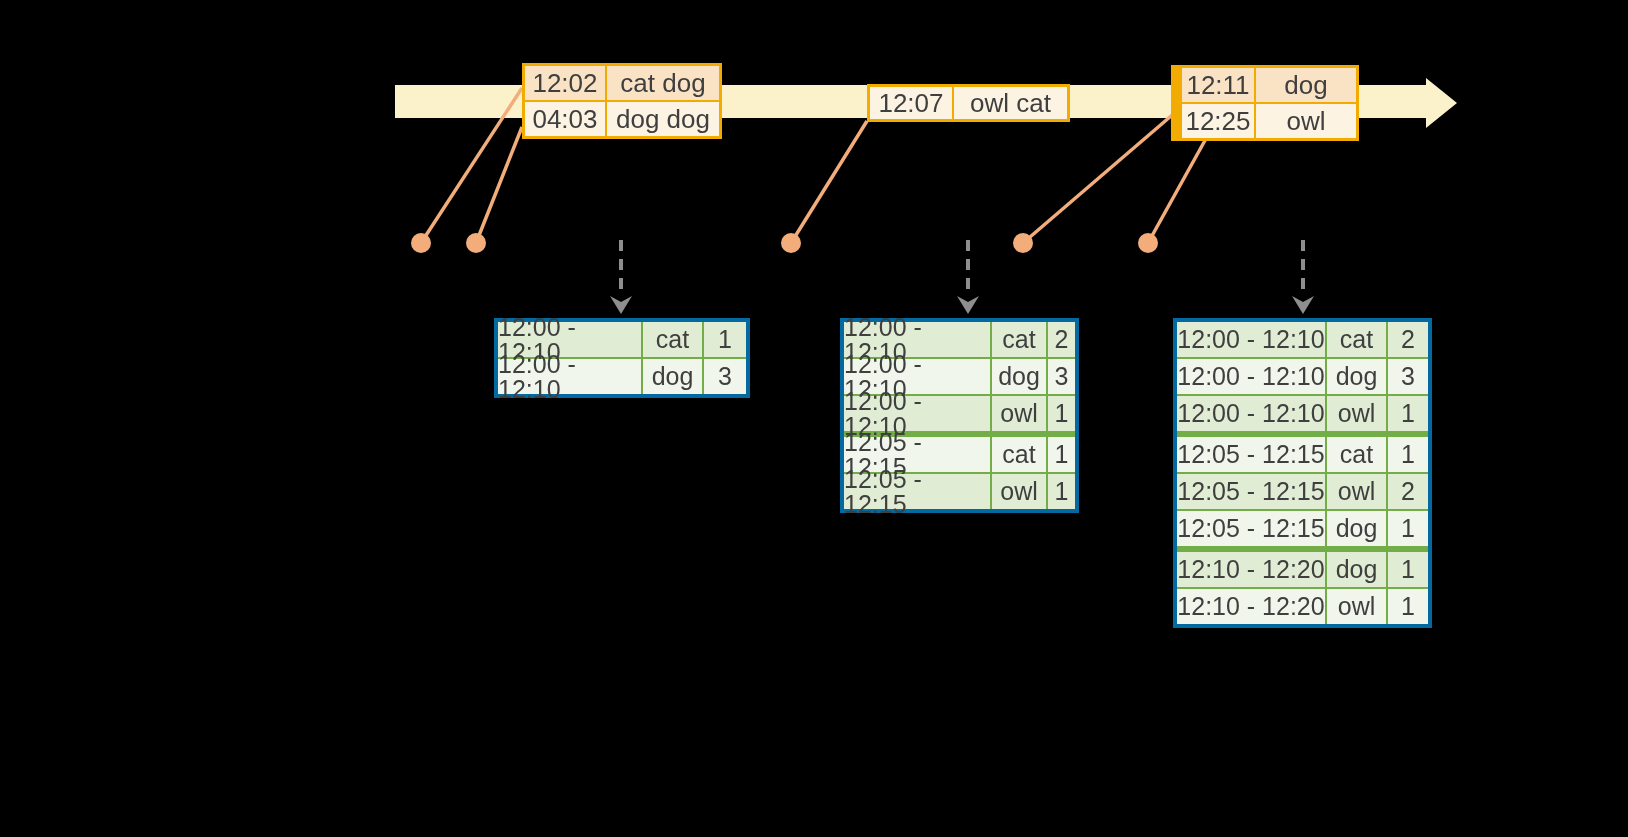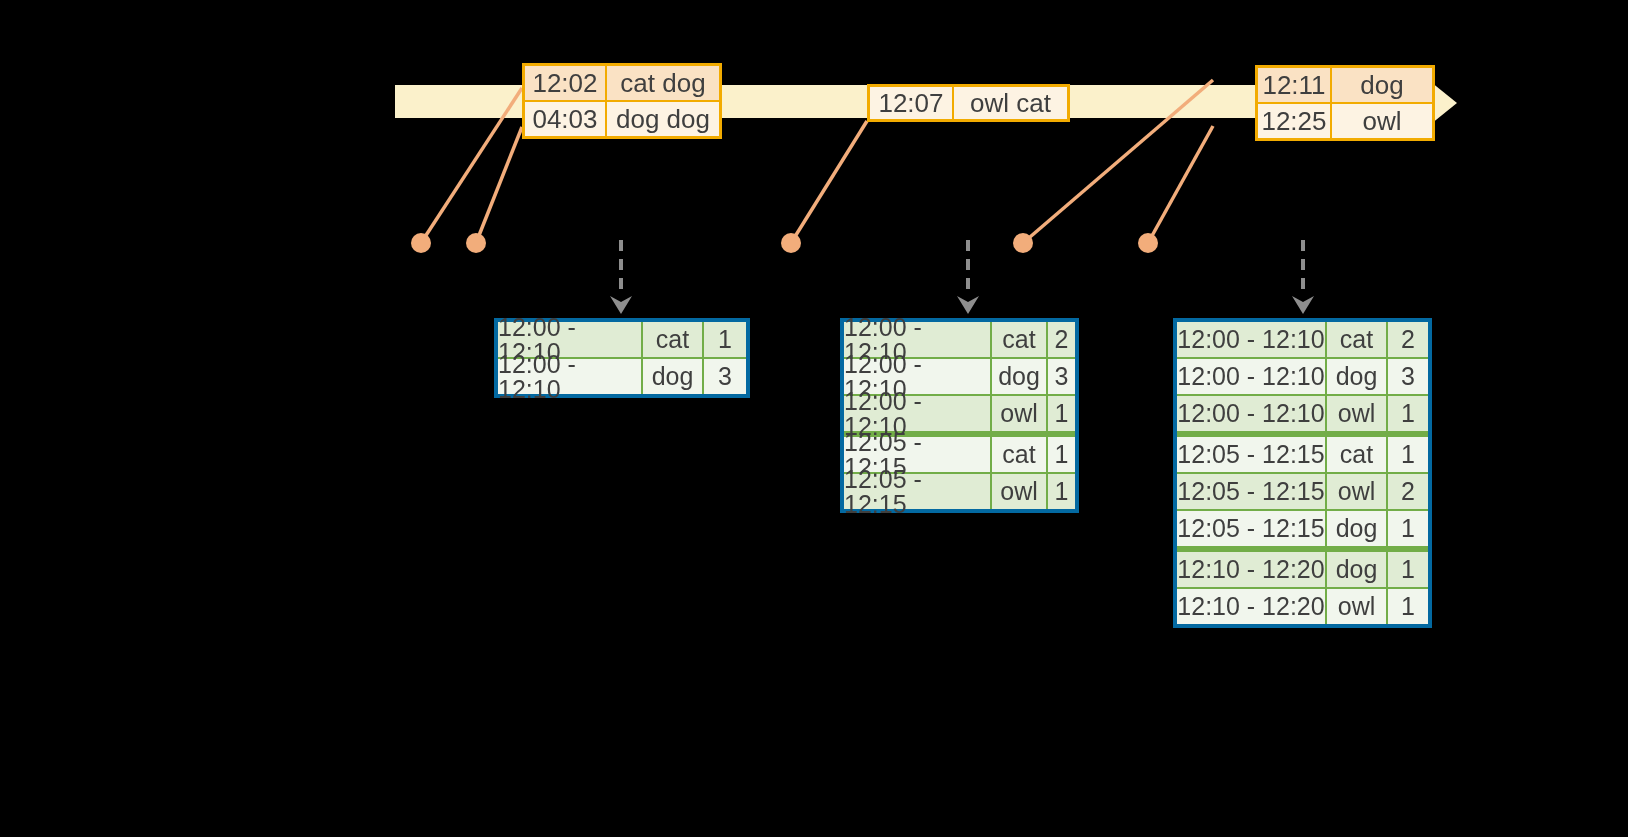--- a/index.html
+++ b/index.html
@@ -15,21 +15,21 @@
     background:#F2AB00;border:3px solid #F2AB00;
   }
   .ecell{
     display:flex;align-items:center;justify-content:center;
     font-size:26px;line-height:1;
   }
   .fill-dark{background:#FAE2C4;}
   .fill-light{background:#FDF3E3;}
   #ebox1{left:522px;top:63px;grid-template-columns:80px 112px;grid-auto-rows:34px;}
   #ebox2{left:867px;top:84px;grid-template-columns:82px 113px;grid-auto-rows:32px;text-align:center;}
-  #ebox3{left:1255px;top:65px;grid-template-columns:72px 100px;grid-auto-rows:34px;}
+  #ebox3{left:1171px;top:65px;grid-template-columns:72px 100px;grid-auto-rows:34px;padding-left:8px;}
 
   
   .rtable{
     position:absolute;z-index:2;background:#72AD48;
     border:4px solid #0369a1;
   }
   .rrow{display:grid;gap:2px;margin-top:2px;}
   .rrow:first-child{margin-top:0;}
   .rrow.grp{margin-top:6px;}
   .rcell{

